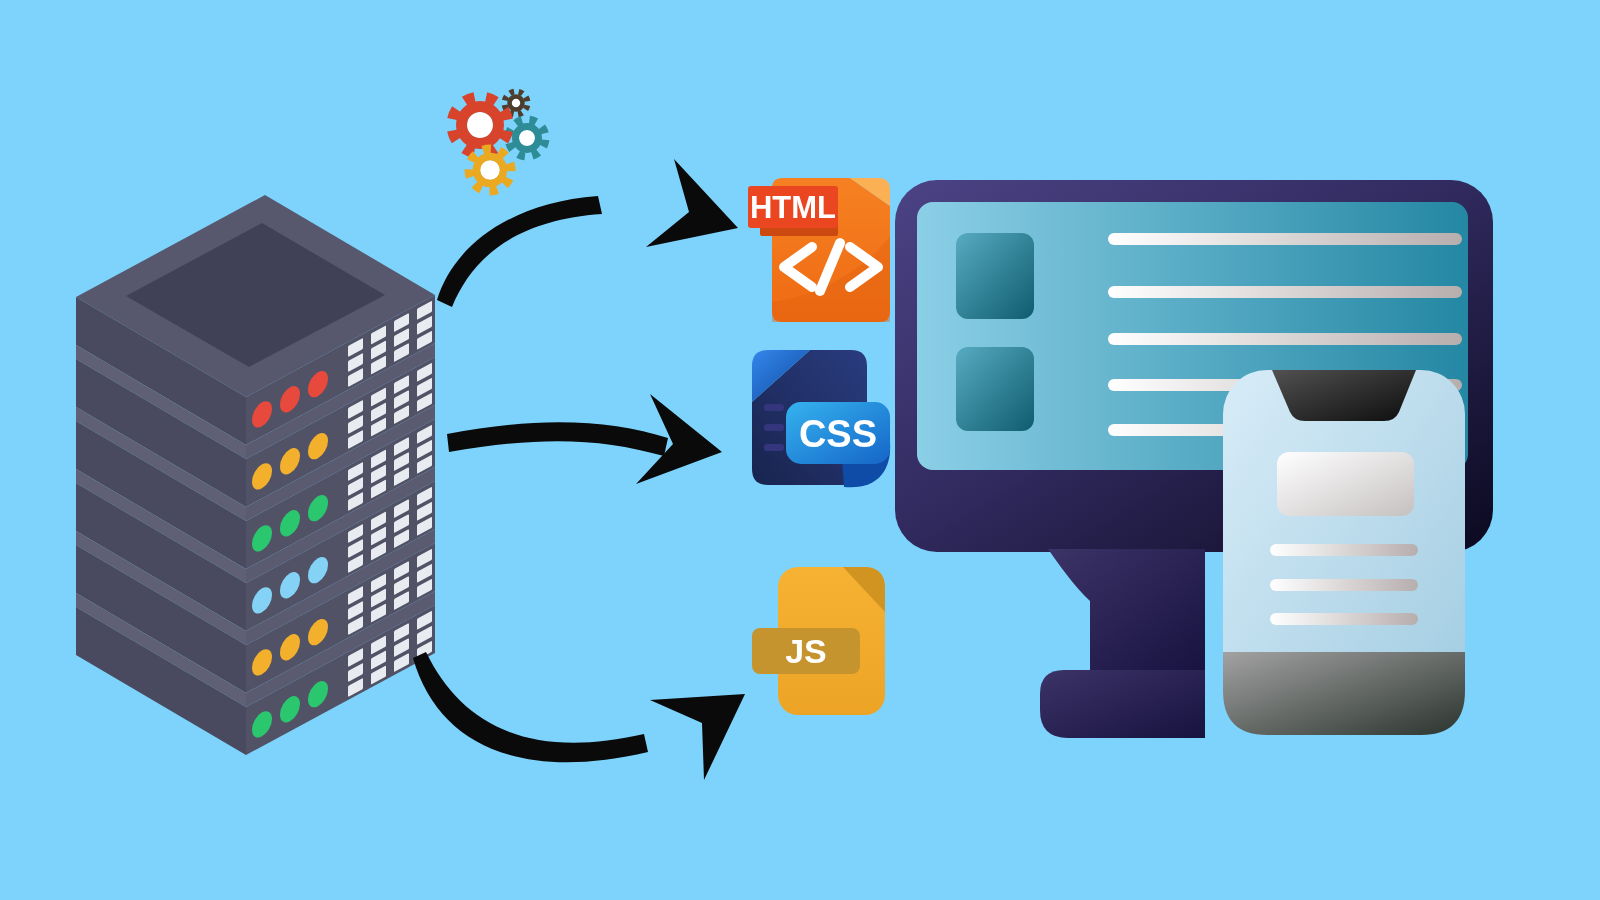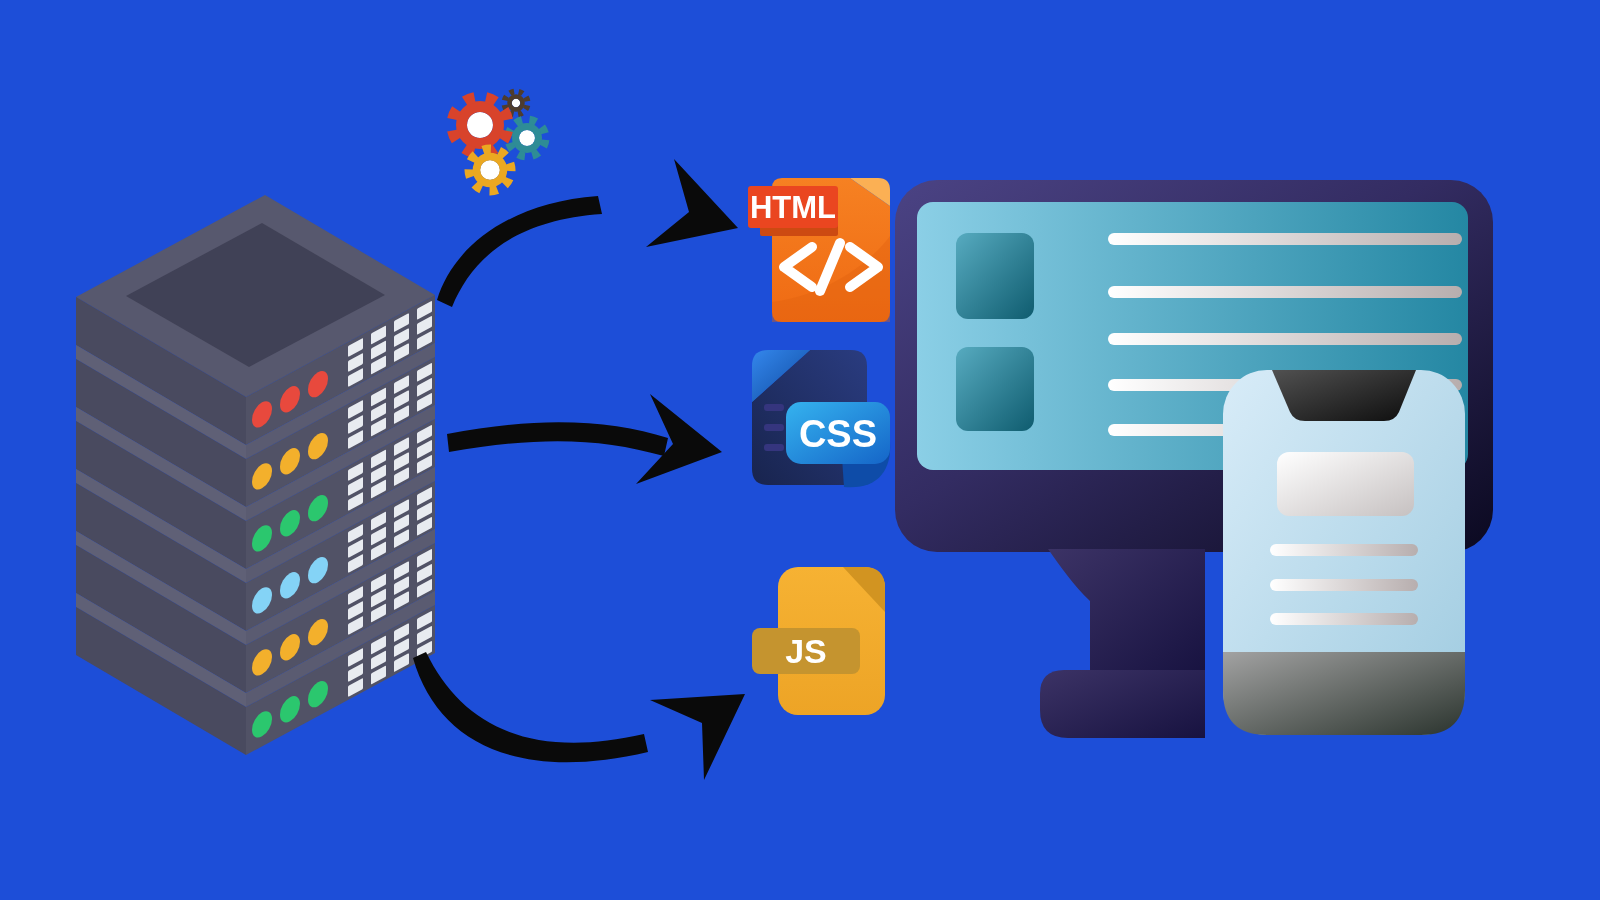--- a/index.html
+++ b/index.html
@@ -1,16 +1,16 @@
 <!DOCTYPE html>
 <html><head>
 <meta charset="utf-8">
 <style>
   html,body{margin:0;padding:0;background:#ffffff;}
-  .stage{position:relative;width:1600px;height:900px;background:#1d4ed8;overflow:hidden;
+  .stage{position:relative;width:1600px;height:900px;background:#7dd3fc;overflow:hidden;
          font-family:"Liberation Sans", sans-serif;}
   svg{position:absolute;left:0;top:0;}
   text{font-family:"Liberation Sans","DejaVu Sans",sans-serif;font-weight:bold;fill:#ffffff;}
 </style>
 </head>
 <body>
 
 <div class="stage">
 <svg width="1600" height="900" viewBox="0 0 1600 900">
   <defs>

